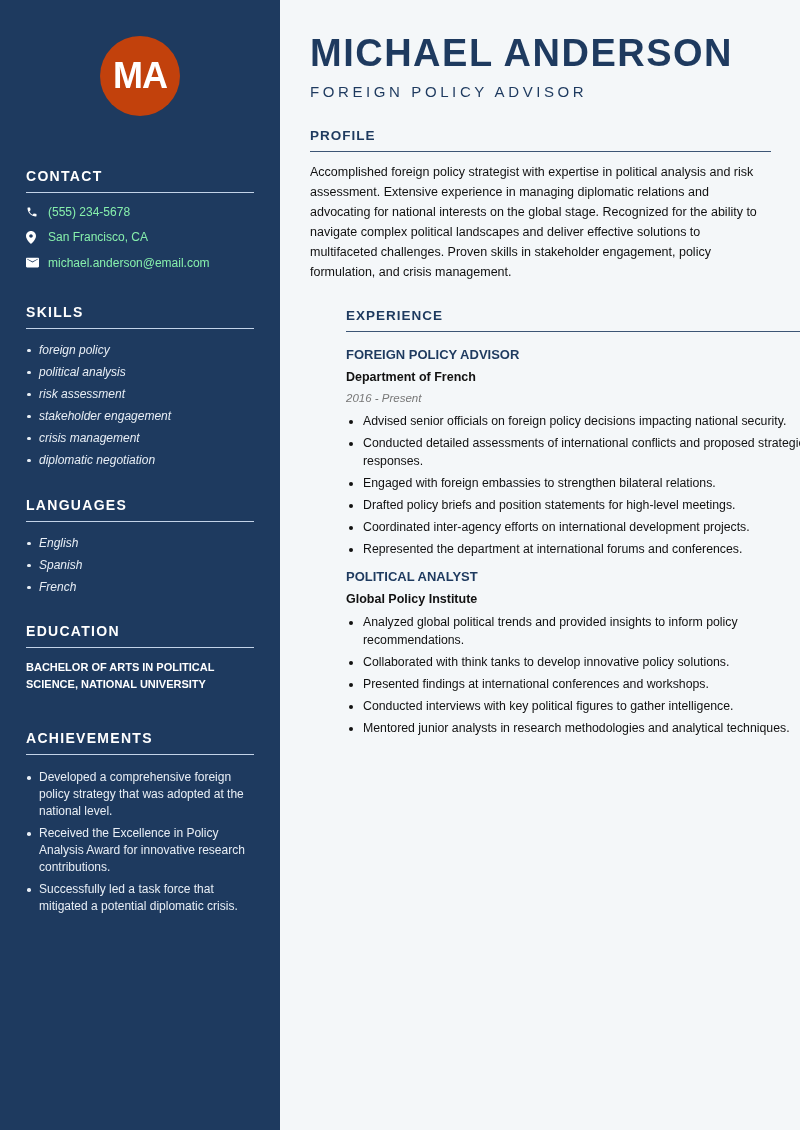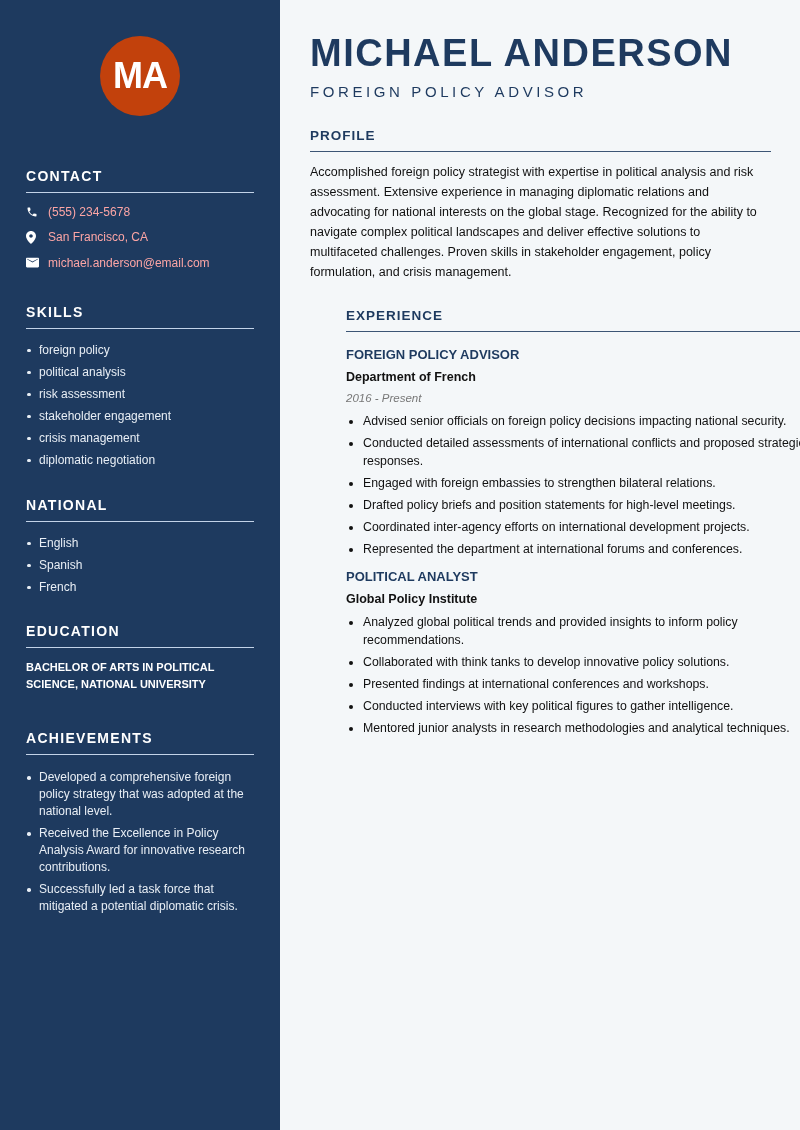--- a/index.html
+++ b/index.html
@@ -3,23 +3,23 @@
 <meta charset="utf-8">
 <style>
   * { margin:0; padding:0; box-sizing:border-box; }
   html, body { width:800px; height:1130px; }
   body { font-family:"Liberation Sans", sans-serif; background:#f4f7f9; position:relative; overflow:hidden; }
   .sidebar { position:absolute; left:0; top:0; width:280px; height:1130px; background:#1e3a5f; color:#ffffff; }
   .avatar { position:absolute; left:100px; top:36px; width:80px; height:80px; border-radius:50%; background:#c2410c; display:flex; align-items:center; justify-content:center; }
   .avatar span { color:#fff; font-weight:bold; font-size:36px; letter-spacing:-1px; }
   .s-section { position:absolute; left:26px; width:228px; }
   .s-title { font-weight:bold; font-size:14px; letter-spacing:1.3px; color:#ffffff; padding-bottom:8px; border-bottom:1.5px solid #c3d3e8; }
-  .contact-row { display:flex; align-items:center; font-size:12px; color:#fca5a5; height:25.5px; }
+  .contact-row { display:flex; align-items:center; font-size:12px; color:#86efac; height:25.5px; }
   .contact-row .ic { width:22px; display:flex; align-items:center; }
-  .s-list { list-style:none; margin-top:10px; }
+  .s-list { list-style:none; margin-top:10px;font-style:italic; }
   .s-list li { position:relative; padding-left:13px; font-size:12px; color:#e8eef5; height:22px; line-height:22px; }
   .s-list li::before { content:""; position:absolute; left:1px; top:9.5px; width:3.5px; height:3.5px; border-radius:50%; background:#e8eef5; }
   .edu { margin-top:11px; font-size:11px; font-weight:bold; line-height:17px; color:#ffffff; }
   .ach-list { list-style:none; margin-top:14px; }
   .ach-list li { position:relative; padding-left:13px; font-size:12px; line-height:17px; color:#e8eef5; margin-bottom:5px; }
   .ach-list li::before { content:""; position:absolute; left:1px; top:7px; width:3.5px; height:3.5px; border-radius:50%; background:#e8eef5; }
 
   .main { position:absolute; left:310px; top:0; width:461px; color:#111; }
   .name { position:absolute; top:32px; left:0; font-size:38px; font-weight:bold; letter-spacing:1.5px; color:#1e3a5f; white-space:nowrap; }
   .jobtitle { position:absolute; top:83px; left:0; font-size:15px; letter-spacing:3.6px; color:#1e3a5f; white-space:nowrap; }
@@ -78,21 +78,21 @@
       <li>foreign policy</li>
       <li>political analysis</li>
       <li>risk assessment</li>
       <li>stakeholder engagement</li>
       <li>crisis management</li>
       <li>diplomatic negotiation</li>
     </ul>
   </div>
 
   <div class="s-section" style="top:497px;">
-    <div class="s-title">NATIONAL</div>
+    <div class="s-title">LANGUAGES</div>
     <ul class="s-list">
       <li>English</li>
       <li>Spanish</li>
       <li>French</li>
     </ul>
   </div>
 
   <div class="s-section" style="top:623px;">
     <div class="s-title">EDUCATION</div>
     <div class="edu">BACHELOR OF ARTS IN POLITICAL SCIENCE, NATIONAL UNIVERSITY</div>

